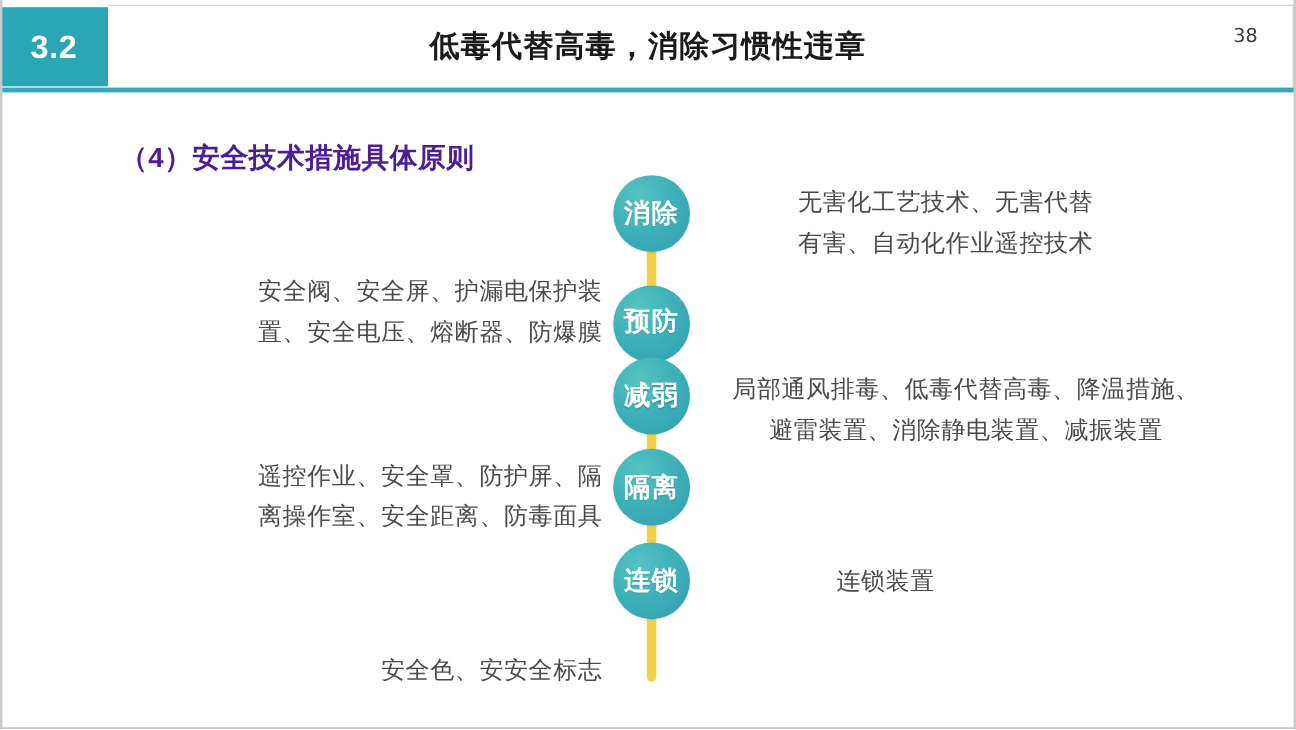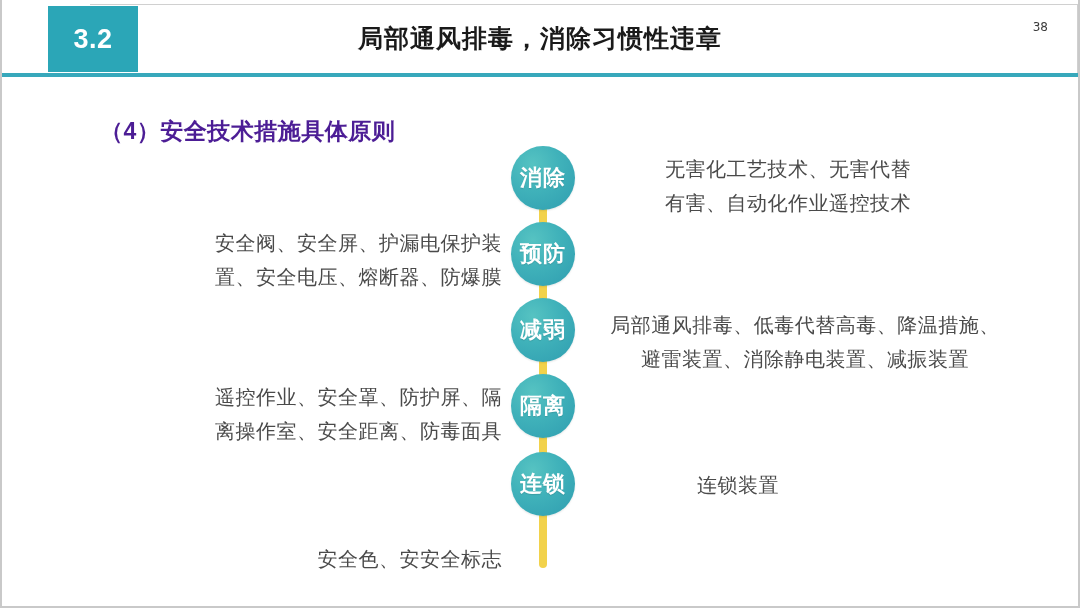--- a/index.html
+++ b/index.html
@@ -42,21 +42,20 @@
   #header-chip {
     position: absolute;
     left: 0;
     top: 6px;
     width: 90px;
     height: 66px;
     background: #2ba6b7;
     display: flex;
     align-items: center;
     justify-content: center;
-    margin-left: 48px;
   }
   #header-chip-label {
     color: #ffffff;
     font-size: 27px;
     font-weight: bold;
     letter-spacing: 0.5px;
     line-height: 1;
   }
   #header-panel {
     position: absolute;
@@ -80,21 +79,21 @@
     justify-content: center;
     font-size: 25px;
     font-weight: bold;
     color: #1a1a1a;
     letter-spacing: 1px;
   }
   #page-number {
     position: absolute;
     right: 32px;
     top: 20px;
-    font-size: 12px;
+    font-size: 16px;
     color: #3a3a3a;
     font-family: "DejaVu Sans", sans-serif;
   }
   #header-rule {
     position: absolute;
     left: 0;
     top: 73px;
     width: 1080px;
     height: 4px;
     background: #37a8bb;
@@ -143,21 +142,21 @@
   }
   .node-label {
     color: #ffffff;
     font-size: 22px;
     font-weight: bold;
     letter-spacing: 1px;
     line-height: 1;
     text-shadow: 0 1px 1px rgba(0,0,0,0.12);
   }
   .node.n0 { top: 6px; }
-  .node.n1 { top: 82px; }
+  .node.n1 { top: 98px; font-family: Liberation Mono, monospace; }
   .node.n2 { top: 158px; }
   .node.n3 { top: 234px; }
   .node.n4 { top: 312px; }
   .node.n5 { top: 388px; }
 
   
   .side-text {
     position: absolute;
     font-size: 20px;
     color: #4a4a4a;
@@ -185,21 +184,21 @@
 
 <div id="slide">
 
   <div id="header">
     <div id="header-panel"></div>
 
     <div id="header-chip">
       <span id="header-chip-label">3.2</span>
     </div>
 
-    <div id="header-title">局部通风排毒，消除习惯性违章</div>
+    <div id="header-title">低毒代替高毒，消除习惯性违章</div>
 
     <div id="page-number">38</div>
 
     <div id="header-rule"></div>
   </div>
 
   <div id="section-heading">（4）安全技术措施具体原则</div>
 
   <div id="chain">
     <div id="chain-line"></div>

